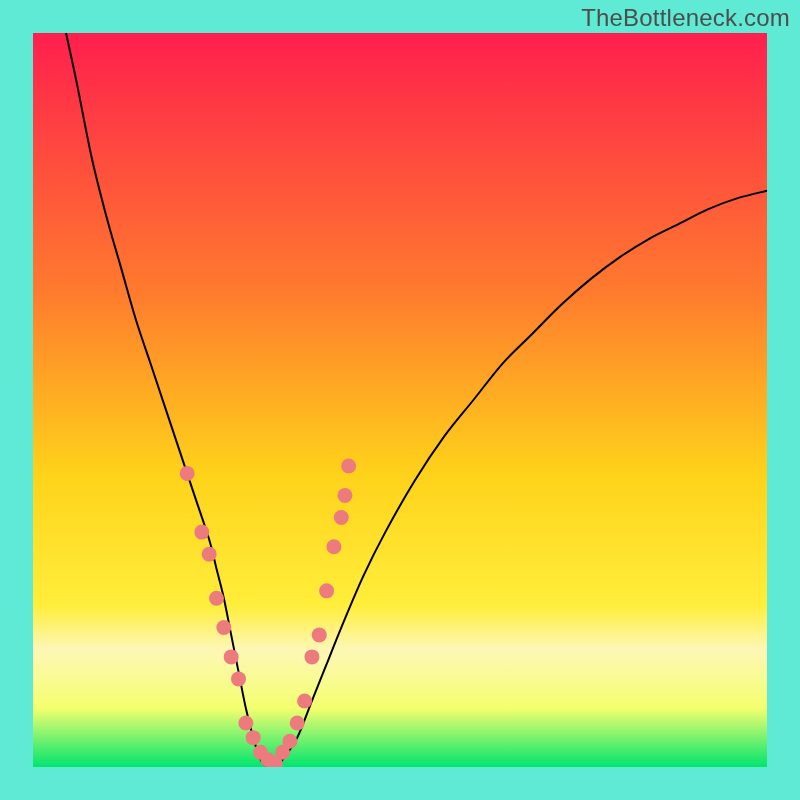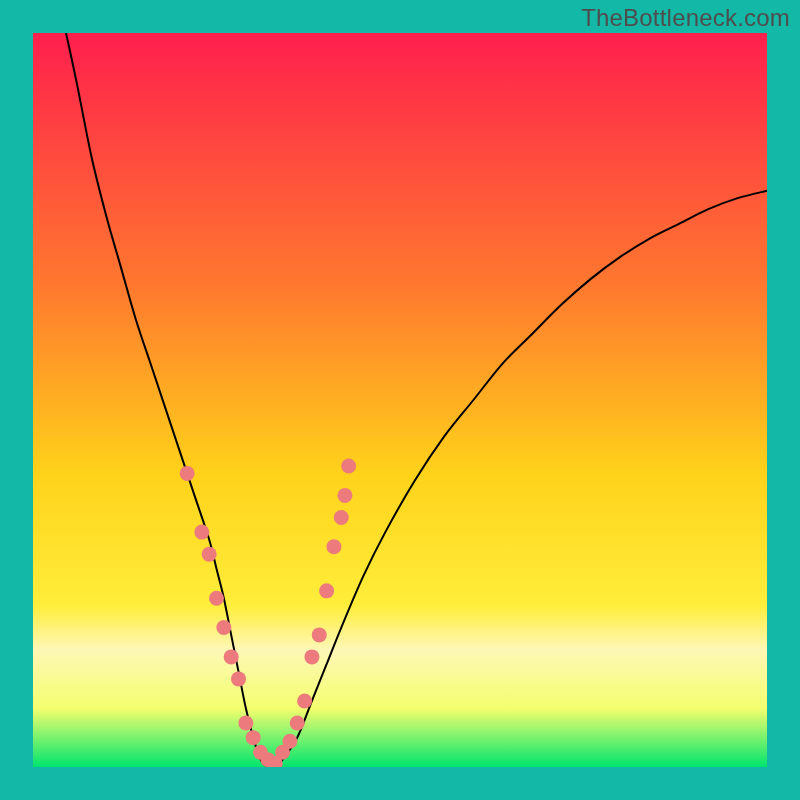--- a/index.html
+++ b/index.html
@@ -8,21 +8,21 @@
     width: 800px;
     height: 800px;
     background: #000;
     overflow: hidden;
     font-family: Arial, Helvetica, sans-serif;
   }
   .frame {
     position: relative;
     width: 800px;
     height: 800px;
-    background: #14b8a6;
+    background: #5eead4;
   }
   .watermark {
     position: absolute;
     top: 4px;
     right: 10px;
     color: #4d4d4d;
     font-size: 24px;
     font-weight: 500;
     letter-spacing: 0.2px;
     z-index: 50;

